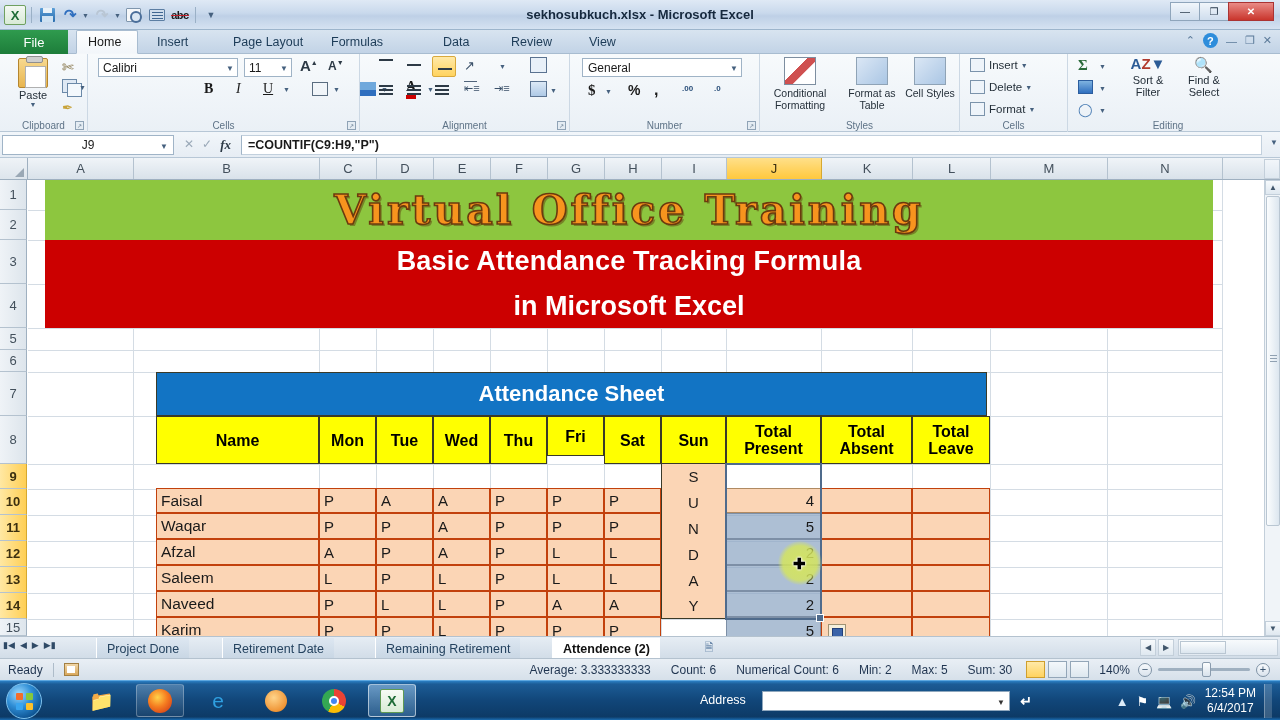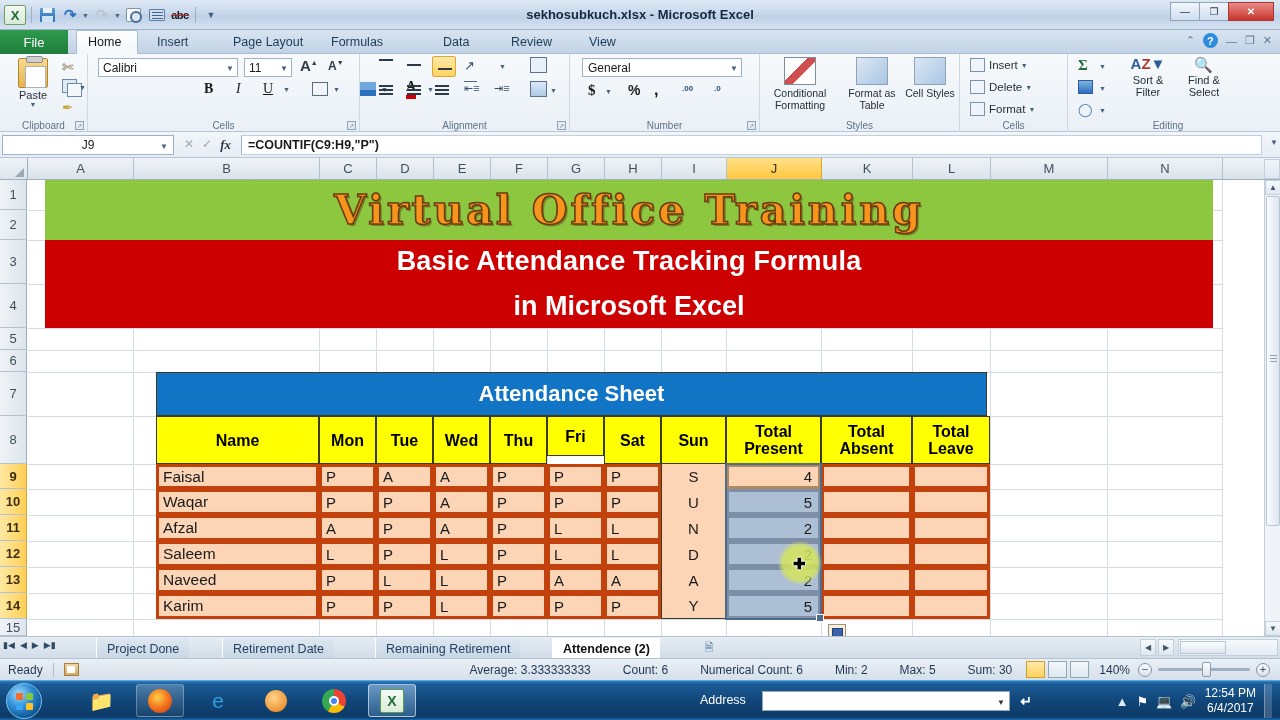--- a/index.html
+++ b/index.html
@@ -205,21 +205,21 @@
   .banner-red .l2{ font-size: 27px; font-weight: bold; margin-top: 14px;}
 
   
   .at-title { background:#1274c4; color:#fff; font-size:22px; font-weight:bold;
               display:flex; align-items:center; justify-content:center;
               border:1px solid #3a3a28; }
   .at-hdr { background:#ffff00; color:#000; font-weight:bold; font-size:16px;
             display:flex; align-items:center; justify-content:center; text-align:center;
             border:1px solid #3a3a28; line-height:17px; }
   .at-cell { background:#fbd5b5; color:#1a1a1a; font-size:15px;
-             border:3px solid #c2410c; display:flex; align-items:center; padding-left:4px; }
+             border:1px solid #c2410c; display:flex; align-items:center; padding-left:4px;margin-top:24px; }
   .at-cell.name { font-size:15.5px; }
   .at-sun { background:#fbd5b5; color:#1a1a1a; font-size:15px; font-weight:500;
             display:flex; align-items:center; justify-content:center;
             border-left:1px solid #3a3a28; border-right:1px solid #3a3a28; }
   .at-num { font-size:15px; display:flex; align-items:center; justify-content:flex-end;
             padding-right:6px; color:#1a1a1a; }
   .sel-tint { background: rgba(142,166,196,0.72); }
   .active-cell { background: #fbd5b5; }
   .selbox { position:absolute; border:2px solid #4f6b8c; pointer-events:none; }
   .selbox:after{content:"";position:absolute;right:-4px;bottom:-4px;width:6px;height:6px;background:#4f6b8c;border:1px solid #fff;}
@@ -266,21 +266,21 @@
   
   .statusbar {
     position: absolute; left: 0; top: 658px; width: 1280px; height: 22px;
     background: linear-gradient(to bottom,#e9eff5,#d6e0ea); border-top:1px solid #b4c2cf;
     display: flex; align-items: center; font-size: 12px; color: #1f3450;
   }
   .sb-ready { margin-left: 8px; }
   .sb-sep { width:1px; height:14px; background:#aebcc9; margin: 0 10px; }
   .sb-ico { width:15px;height:13px;background:linear-gradient(to bottom,#f0d6a8,#d9a85c);border:1px solid #a37f42;position:relative;}
   .sb-ico:after{content:"";position:absolute;left:2px;top:2px;width:8px;height:7px;background:#fff;}
-  .sb-stats { margin-left: auto; display:flex; align-items:center; gap: 32px; }
+  .sb-stats { margin-left: auto; display:flex; align-items:center; gap: 20px; }
   .sb-views { display:flex; align-items:center; gap:3px; margin-left: 14px;}
   .vbtn{width:19px;height:17px;border:1px solid #93a6b8;background:linear-gradient(to bottom,#f4f8fb,#dde7ef);position:relative;}
   .vbtn.act{background:linear-gradient(to bottom,#ffe9a8,#ffd35f);border-color:#cf9f2e;}
   .zoomlbl{ margin-left: 10px; font-size:12px; }
   .zoomslider{ display:flex; align-items:center; gap:6px; margin-left:8px; margin-right:10px;}
   .zs-track{width:92px;height:3px;background:#9fb0c0;border-radius:2px;position:relative;}
   .zs-thumb{position:absolute;left:44px;top:-6px;width:9px;height:15px;background:linear-gradient(to bottom,#fdfefe,#d8e2ec);border:1px solid #8a9cae;border-radius:2px;}
   .zs-btn{width:14px;height:14px;border-radius:50%;border:1px solid #7f93a6;background:linear-gradient(to bottom,#f6f9fc,#dbe4ed);
           display:flex;align-items:center;justify-content:center;font-size:11px;color:#38526e;line-height:1;}
 

